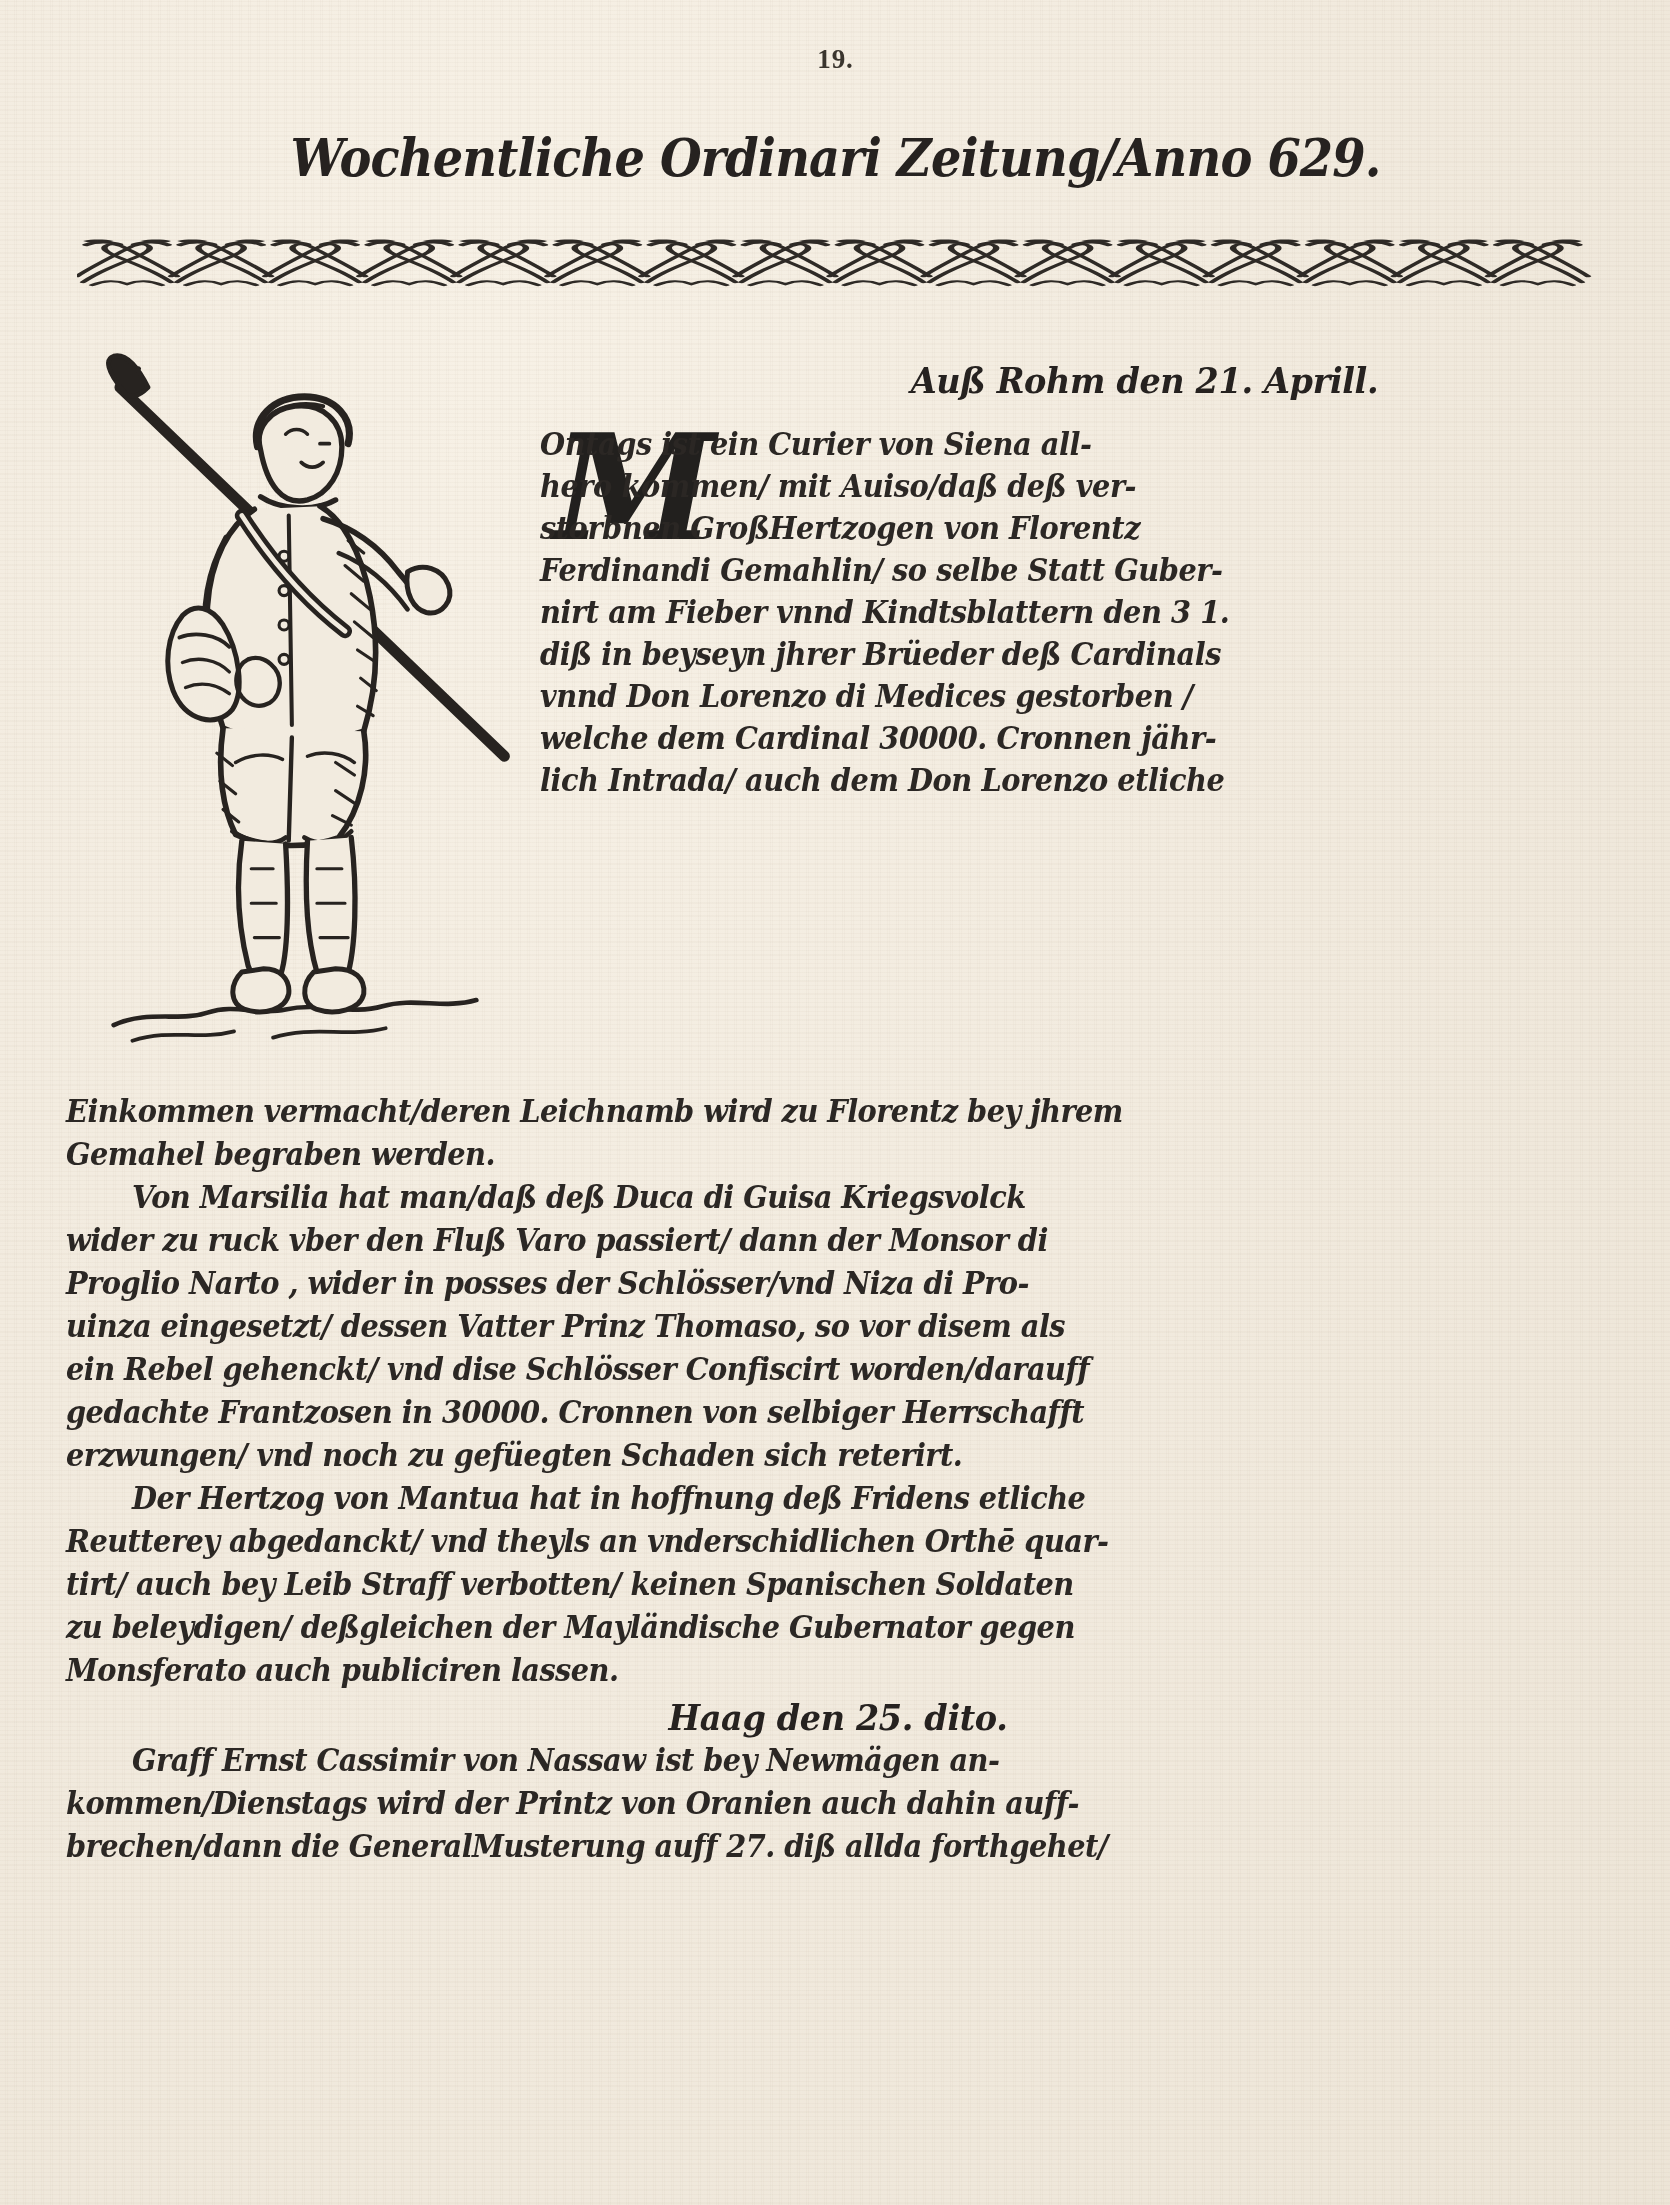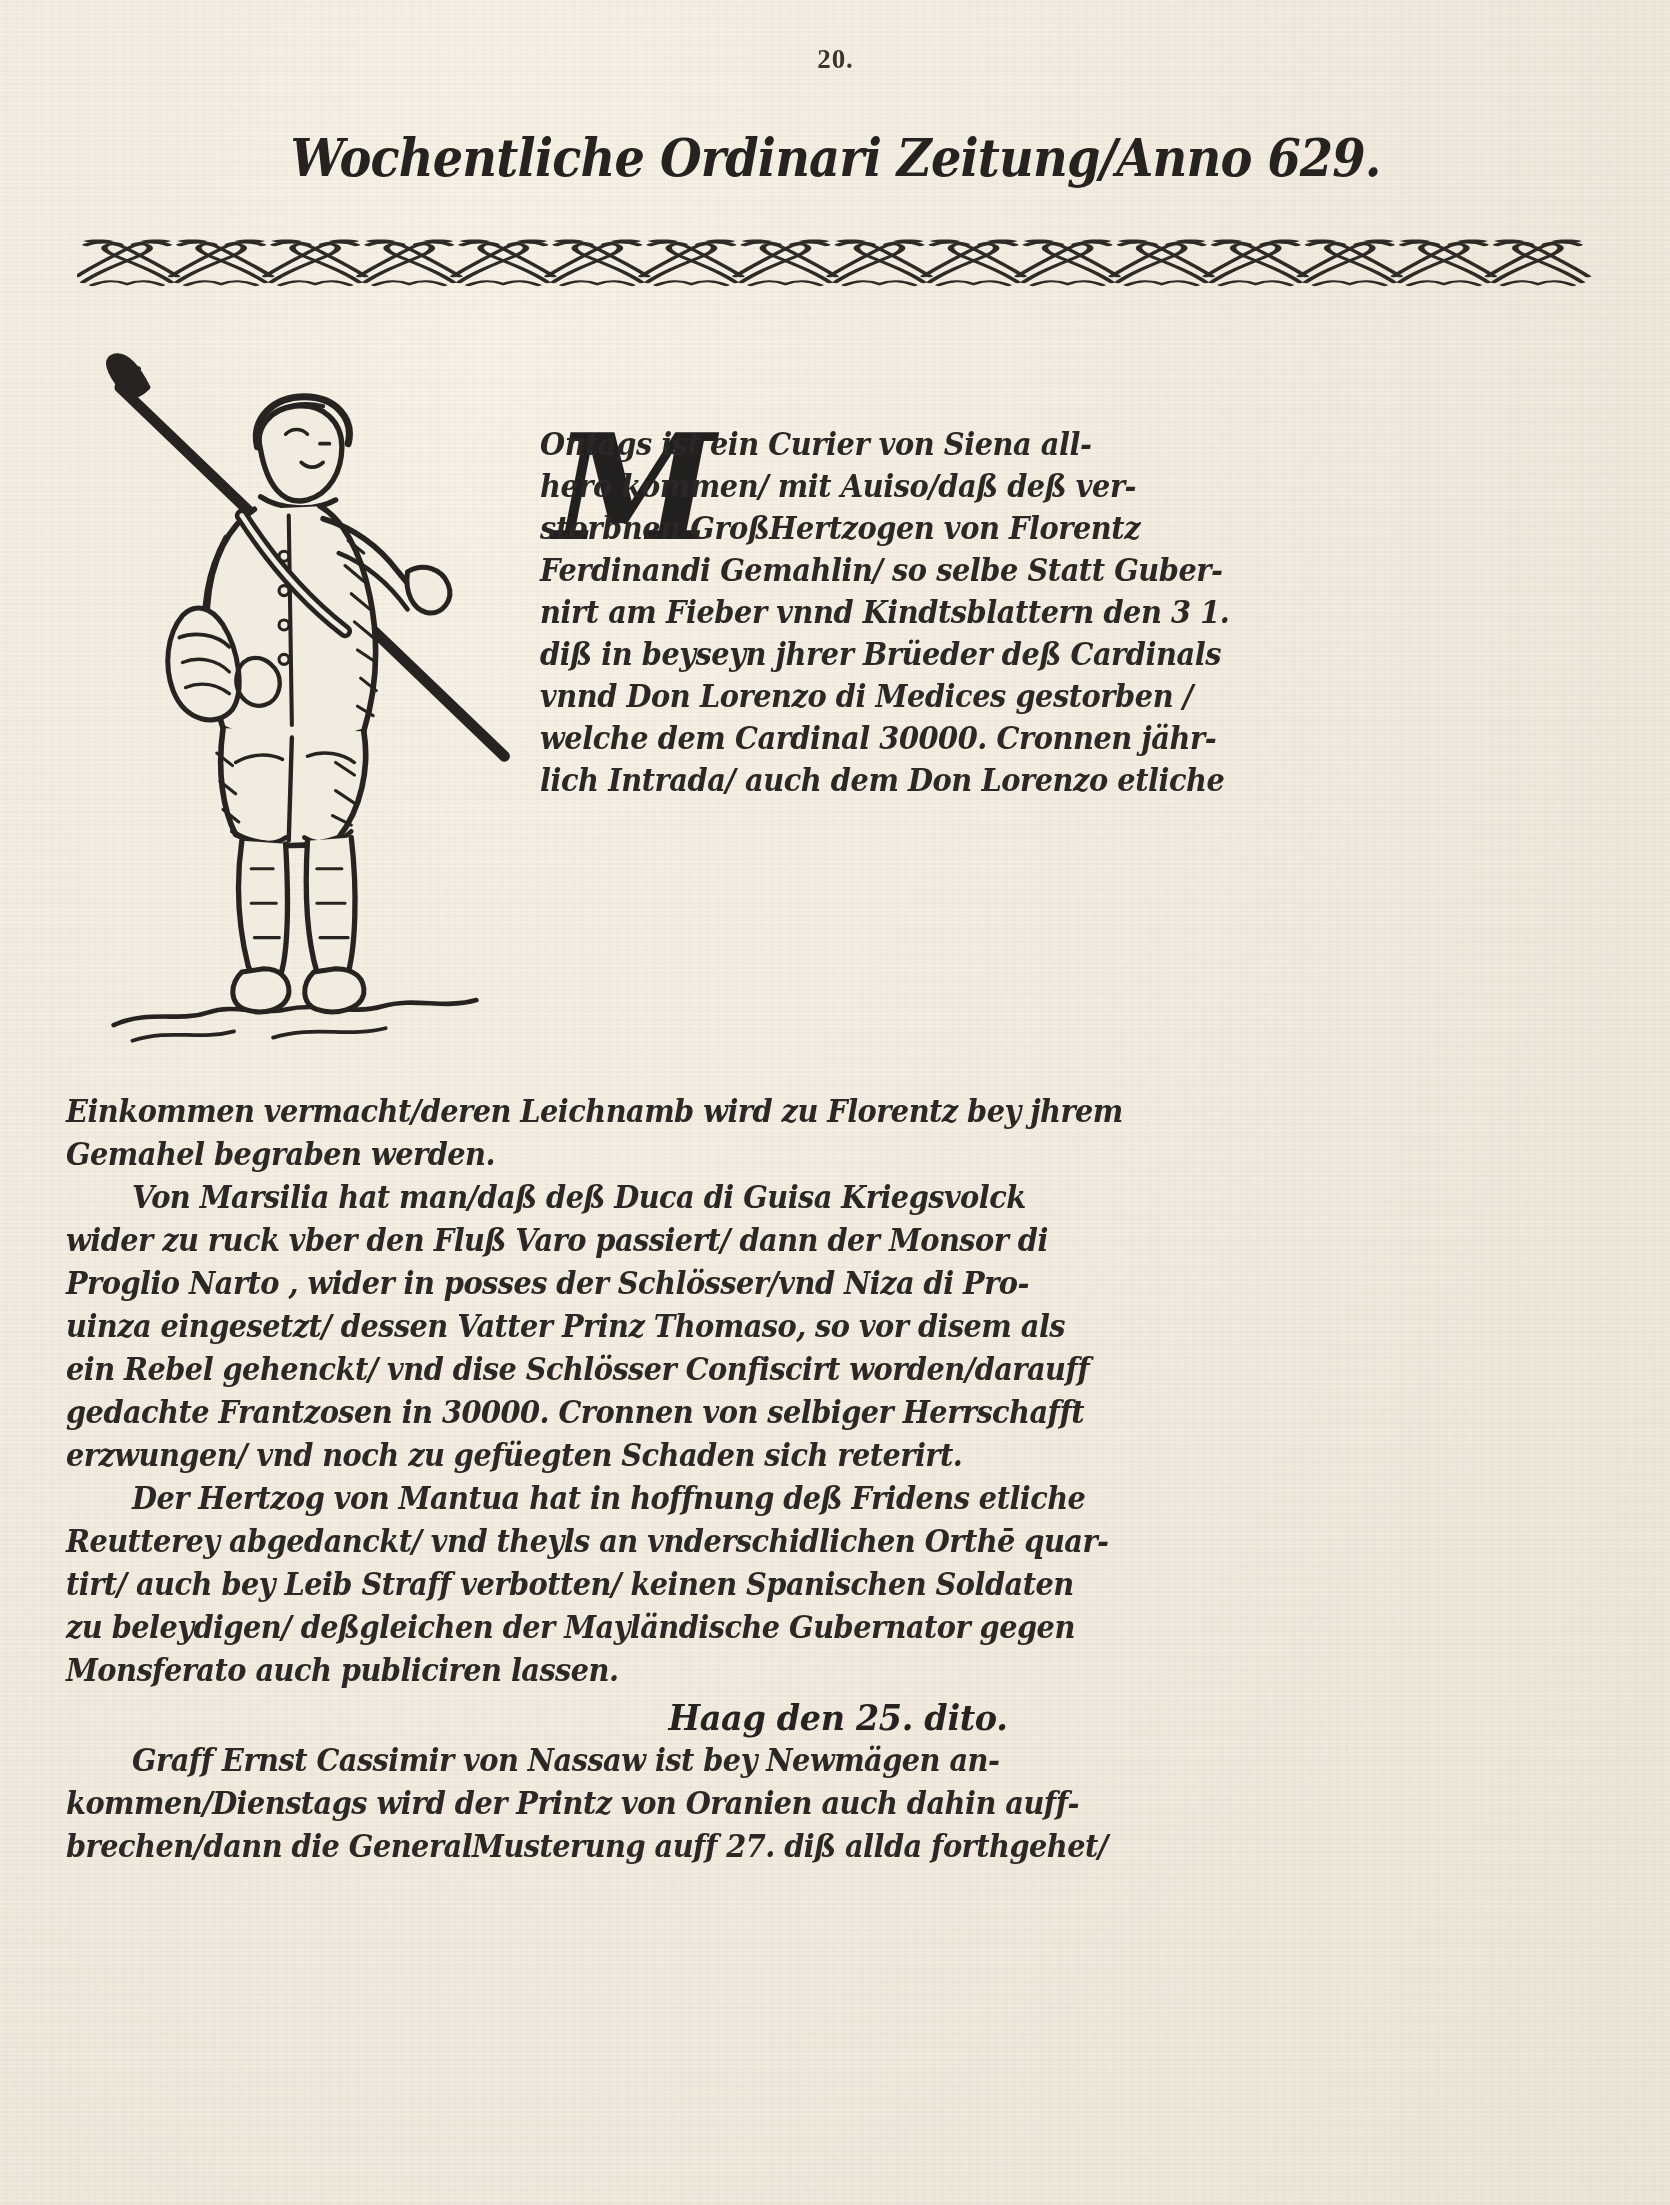--- a/index.html
+++ b/index.html
@@ -131,21 +131,21 @@
     margin-top:3.5px;margin-bottom:1.8px;
   }
 </style>
 </head>
 <body>
 
 <div class="paper"></div>
 
 <div class="sheet">
 
-  <div class="pageno">20.</div>
+  <div class="pageno">19.</div>
 
   <div class="masthead">Wochentliche Ordinari Zeitung/Anno 629.</div>
 
   <div class="ornament">
     <svg viewBox="0 0 1000 100" preserveAspectRatio="none">
       <defs>
         <g id="knot">
           <path d="M0,78 C10,58 22,40 33,22 C38,13 44,10 47,16 C50,22 46,30 38,40 C26,55 14,70 4,90" fill="none" stroke="#2e2a26" stroke-width="4.2" stroke-linecap="round"></path>
           <path d="M66,78 C56,58 44,40 33,22 C28,13 22,10 19,16 C16,22 20,30 28,40 C40,55 52,70 62,90" fill="none" stroke="#2e2a26" stroke-width="4.2" stroke-linecap="round"></path>
           <path d="M6,14 C12,7 22,7 28,13" fill="none" stroke="#2e2a26" stroke-width="5" stroke-linecap="round"></path>
@@ -240,20 +240,23 @@
         <path d="M146,396 C138,404 138,416 148,420 C160,424 176,420 178,410 C179,400 172,394 160,394 Z" stroke-width="3.2" fill="#f2ebdf"></path>
 
         <path d="M168,120 L178,128 M166,136 L178,146 M170,154 L182,164 M172,172 L184,182
                  M174,190 L186,198 M176,208 L186,216 M174,226 L184,232" stroke-width="2"></path>
         <path d="M84,256 L94,264 M86,274 L96,282 M88,292 L98,300" stroke-width="2"></path>
         <path d="M160,262 L172,270 M160,280 L172,288 M158,296 L170,302" stroke-width="2"></path>
       </g>
     </svg>
   </div>
 
+  <div class="rome-head">
+    <div class="dateline">Auß Rohm den 21. Aprill.</div>
+  </div>
 
   <div class="dropcap">M</div>
 
   <div class="rome-col">
     <div class="ln">Ontags ist ein Curier von Siena all‑</div>
     <div class="ln">hero kommen/ mit Auiso/daß deß ver‑</div>
     <div class="ln">storbnen GroßHertzogen von Florentz</div>
     <div class="ln">Ferdinandi Gemahlin/ so selbe Statt Guber‑</div>
     <div class="ln">nirt am Fieber vnnd Kindtsblattern den 3 1.</div>
     <div class="ln">diß in beyseyn jhrer Brüeder  deß Cardinals</div>

